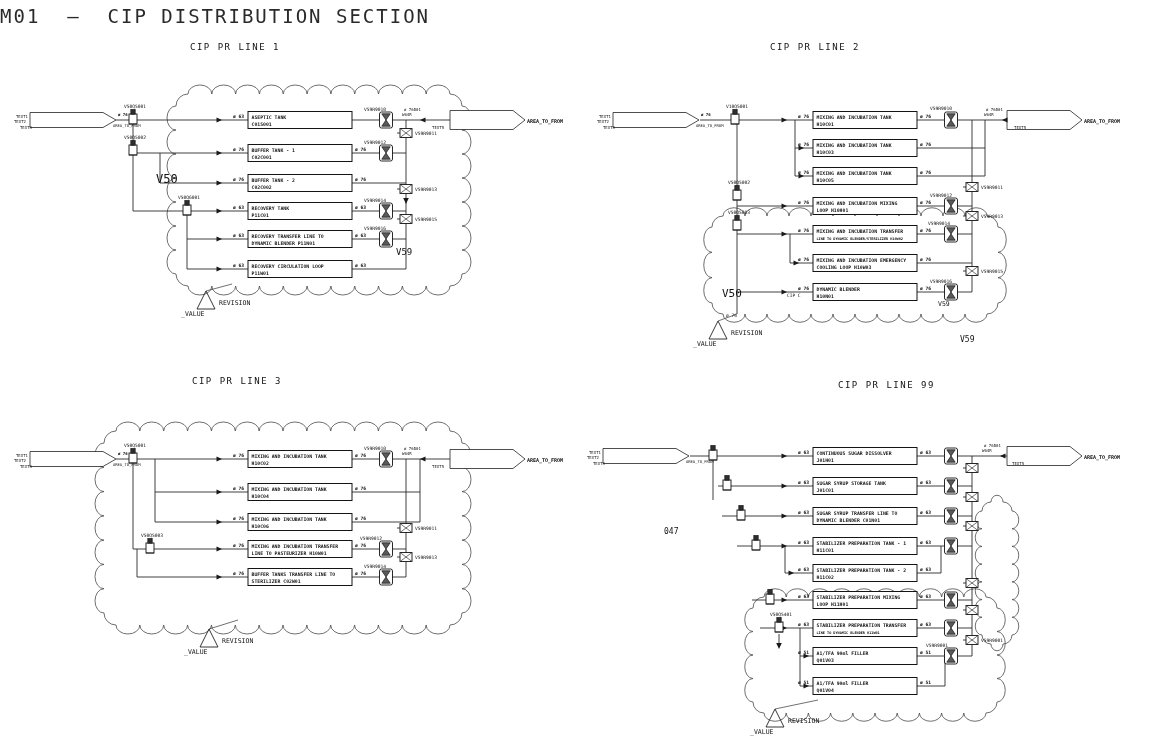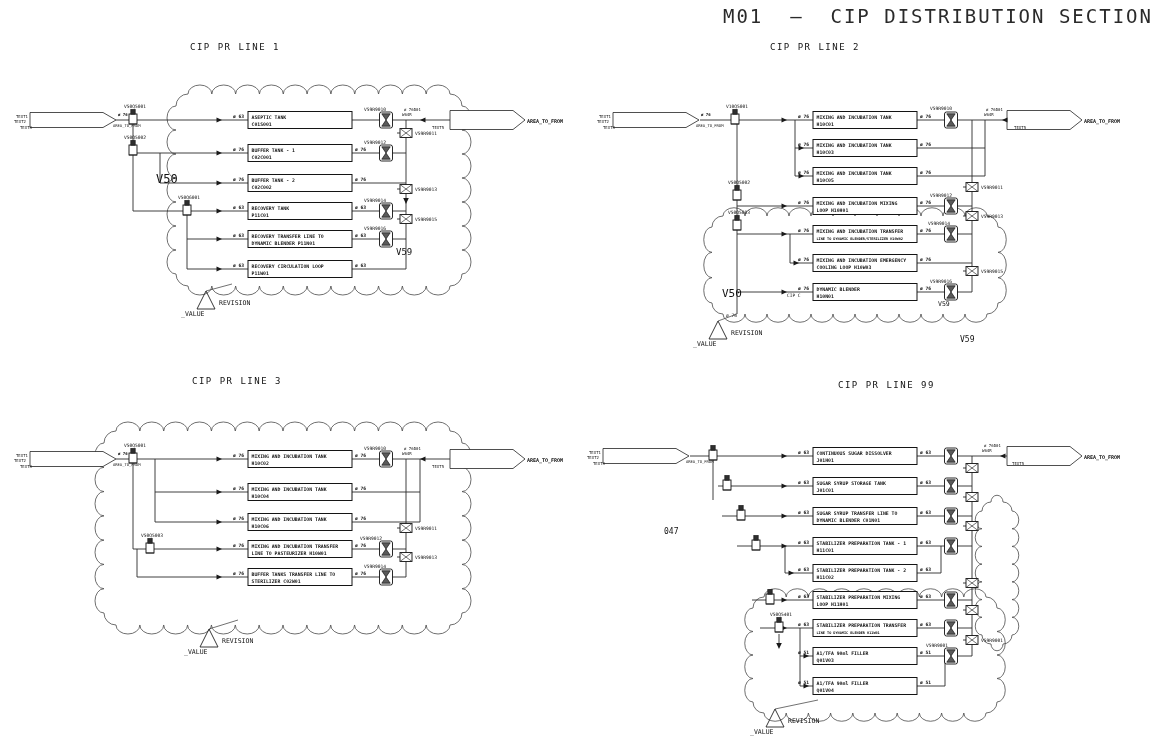--- a/index.html
+++ b/index.html
@@ -1,18 +1,18 @@
 <!DOCTYPE html>
 <html><head>
 <meta charset="utf-8">
 <style>
   html,body{margin:0;padding:0;background:#fff;}
   #canvas{position:relative;width:1153px;height:749px;background:#ffffff;overflow:hidden;
           font-family:"DejaVu Sans Mono","Liberation Mono",monospace;}
-  #title{position:absolute;left:0;right:0;top:5px;text-align:right;font-size:19px;
+  #title{position:absolute;left:0;right:0;top:5px;text-align:left;font-size:19px;
          letter-spacing:2px;color:#2a2a2a;white-space:pre;}
   svg{position:absolute;left:0;top:0;}
   svg text{fill:#111;font-family:"DejaVu Sans Mono","Liberation Mono",monospace;}
   .flow{stroke:#2b2b2b;stroke-width:0.9;fill:none;}
   .thin{stroke:#333;stroke-width:0.7;fill:none;}
   .cloud{stroke:#4a4a4a;stroke-width:0.8;fill:none;}
   .ebox{fill:#ffffff;stroke:#141414;stroke-width:1;}
   .banner{fill:#ffffff;stroke:#222;stroke-width:0.8;}
   .valvebody{fill:#ffffff;stroke:#111;stroke-width:0.9;}
   .valveknob{fill:#2e2e2e;stroke:#111;stroke-width:0.6;}

